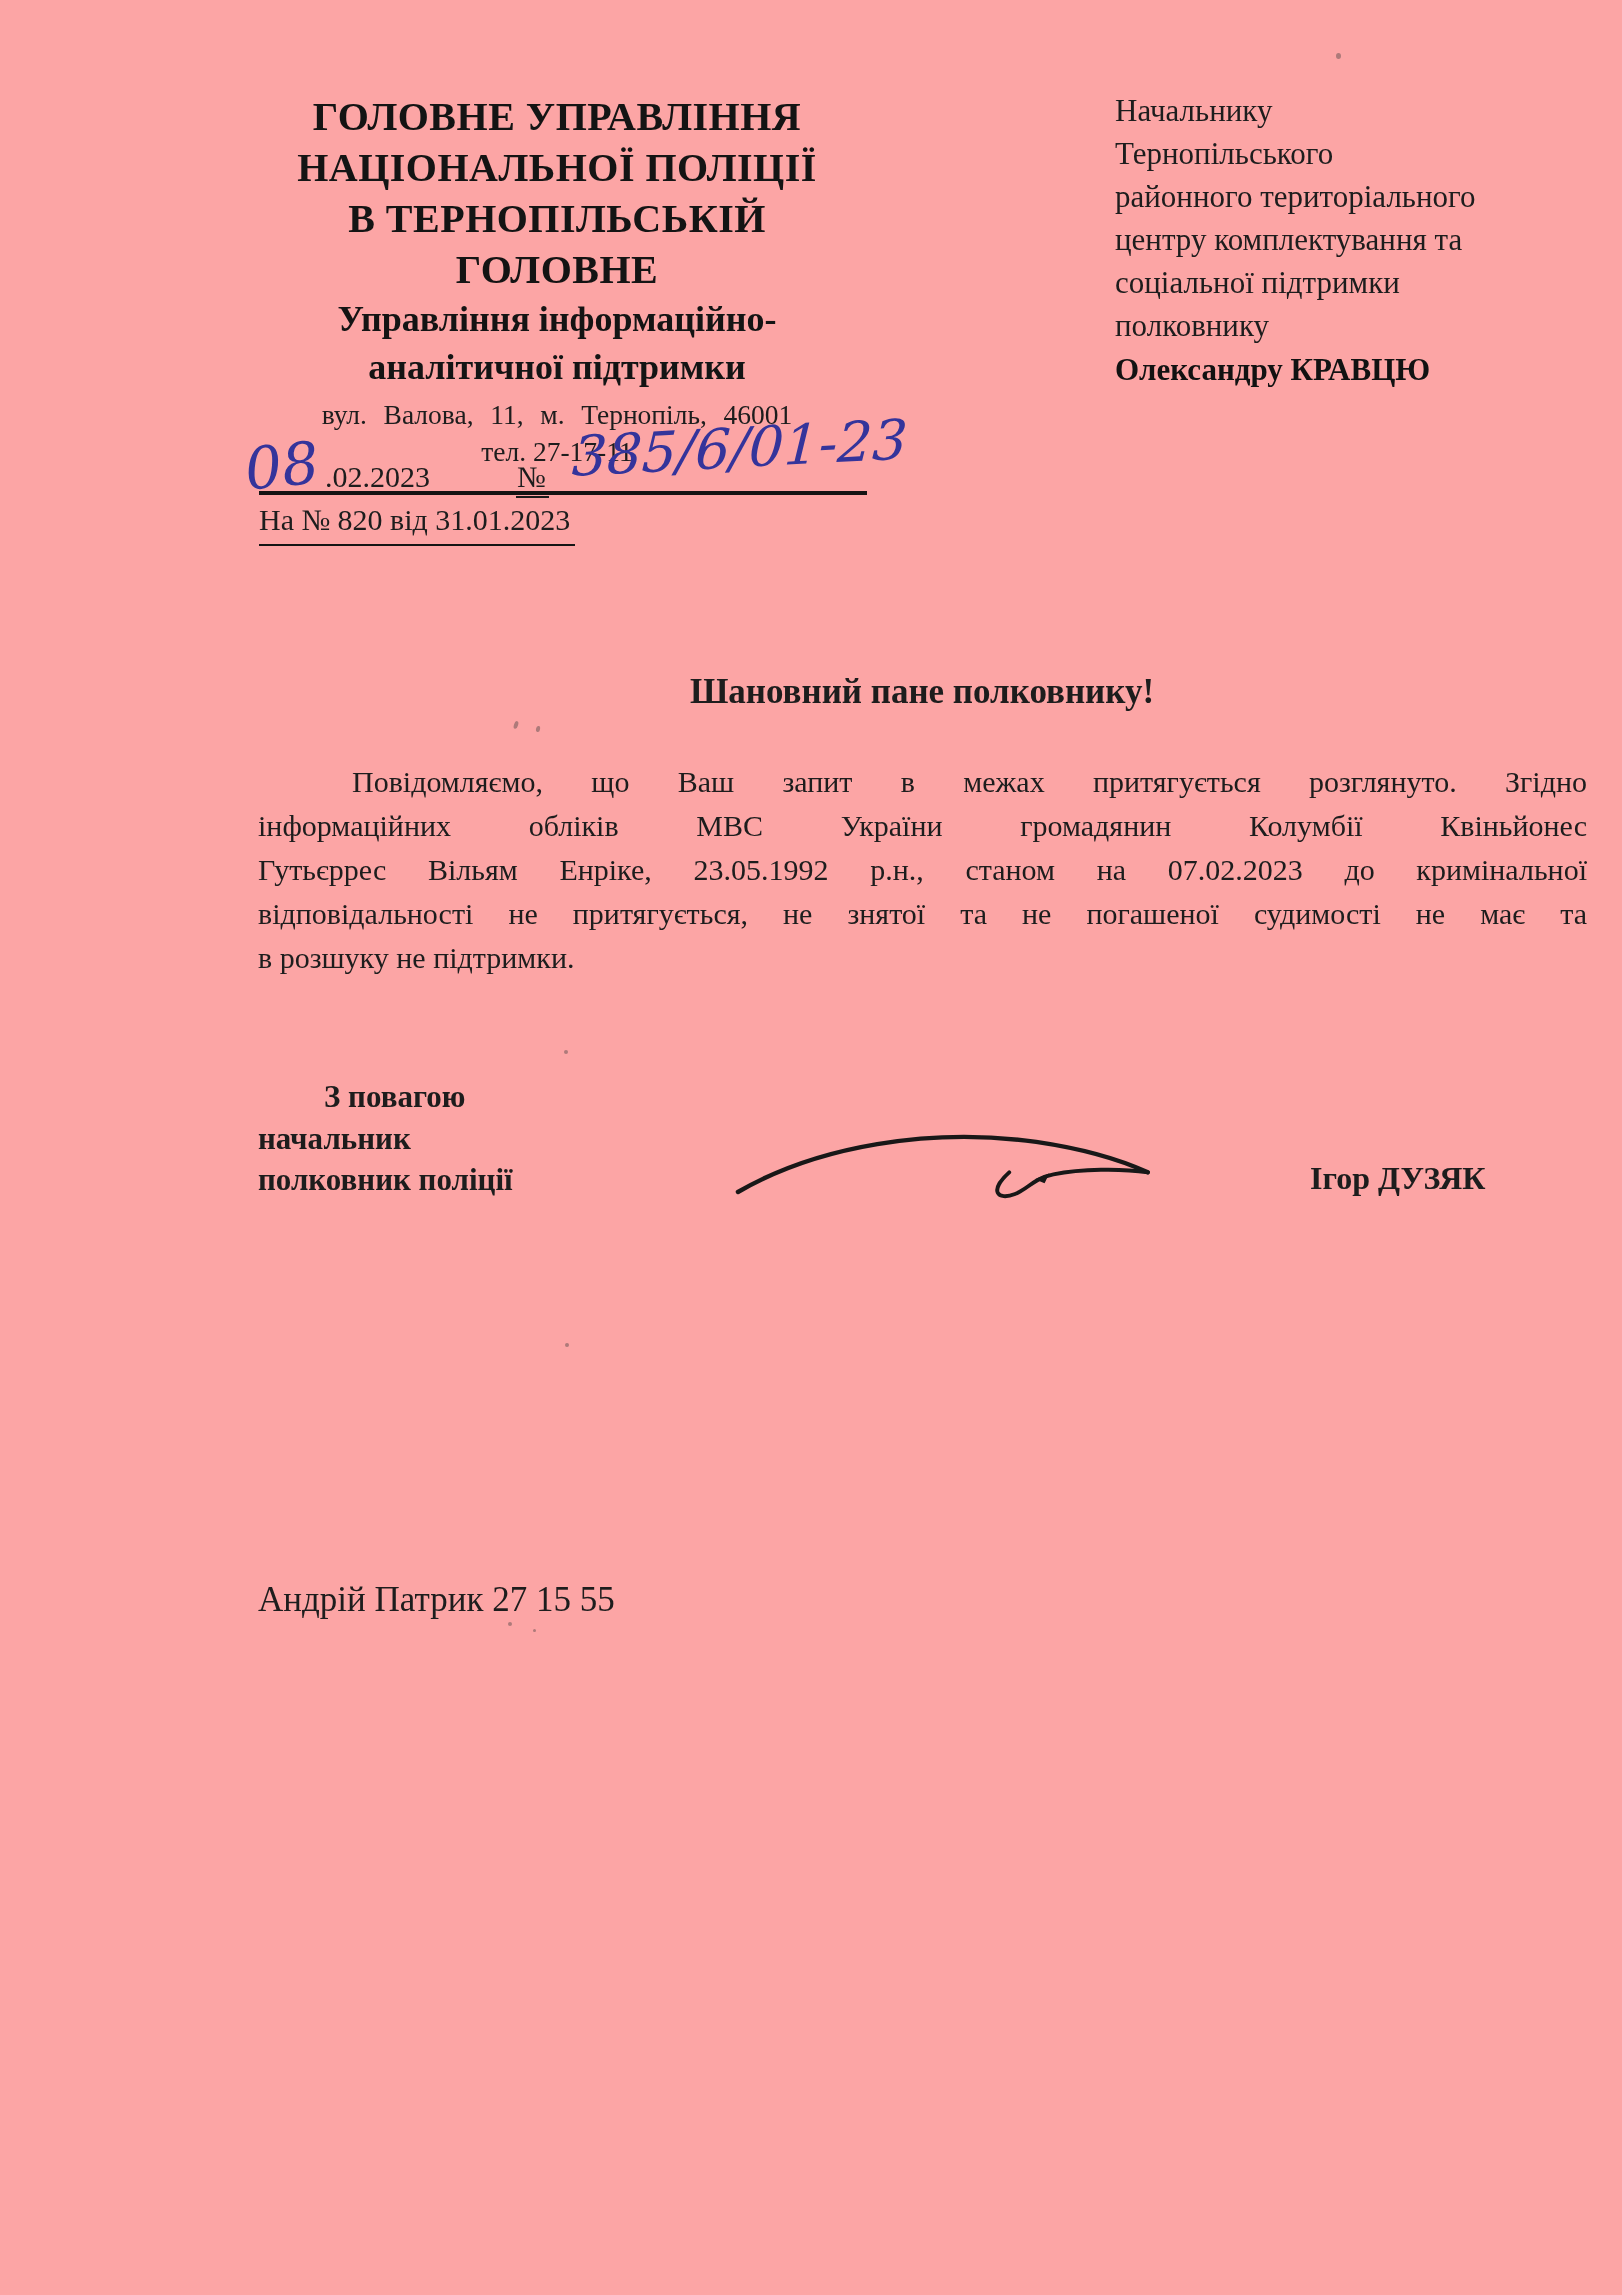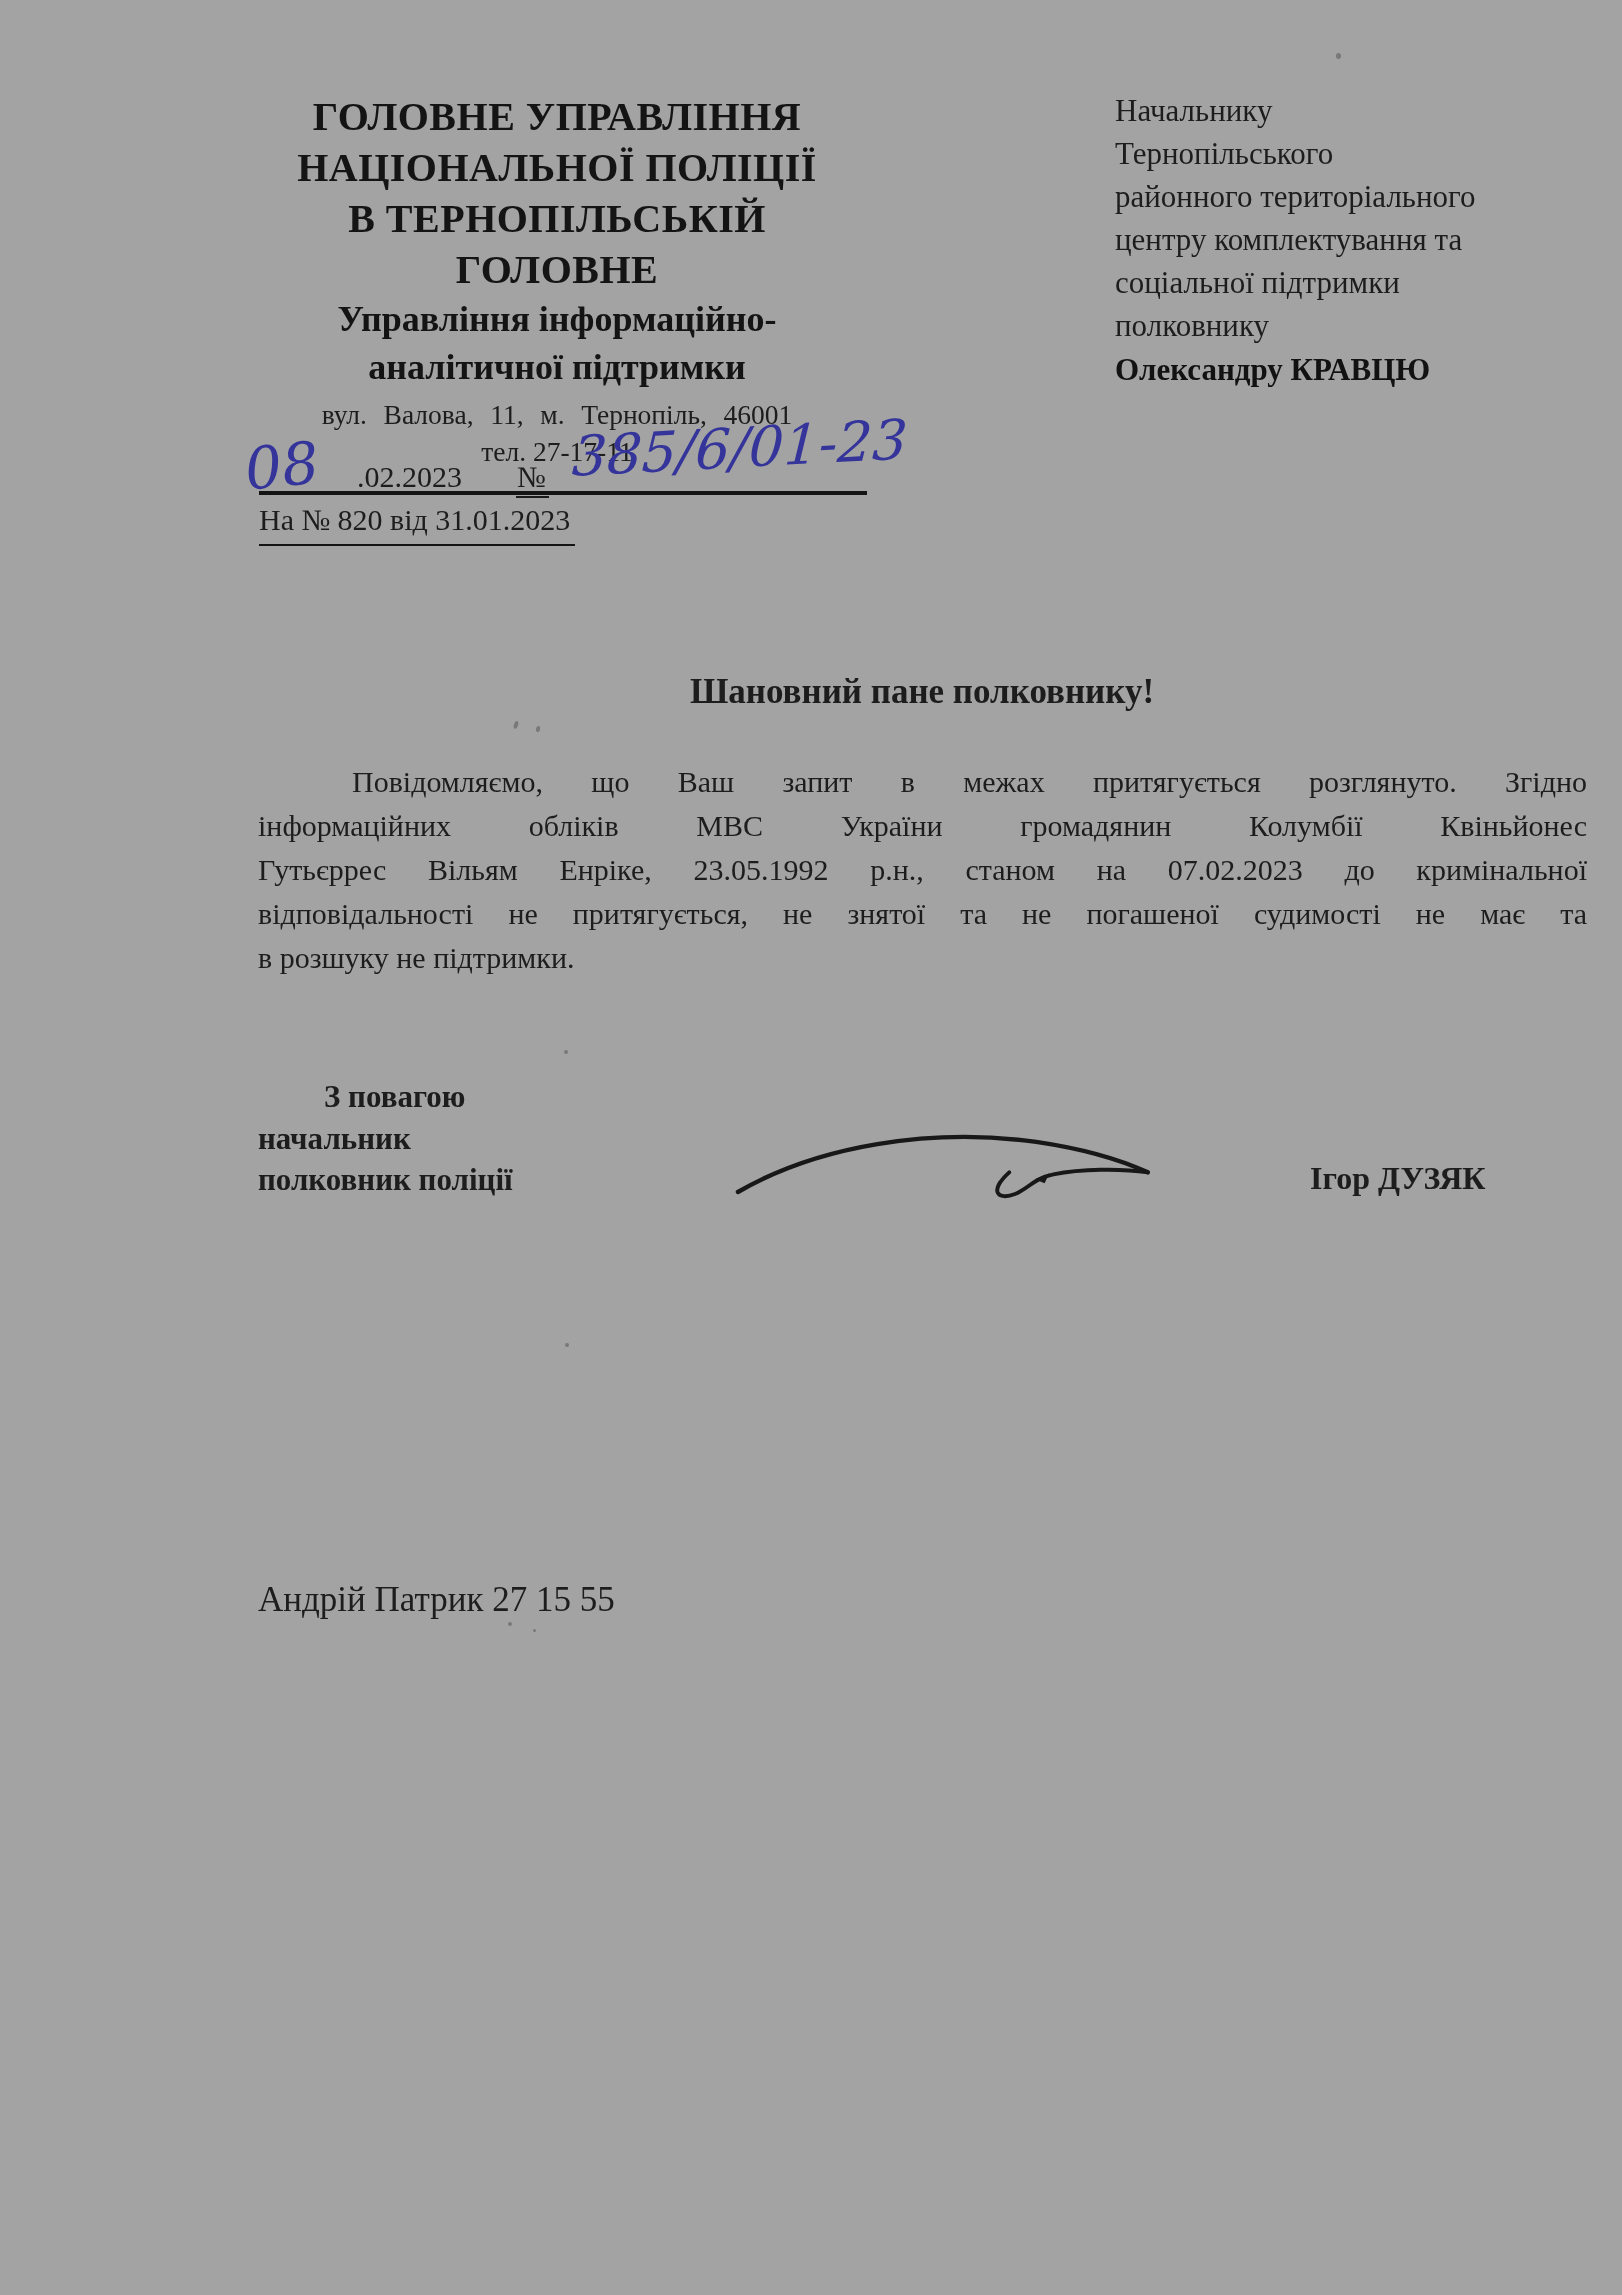--- a/index.html
+++ b/index.html
@@ -1,40 +1,40 @@
 <!DOCTYPE html>
 <html style="font-size:7.9px"><head>
 <meta charset="utf-8">
 <style>
   html,body{margin:0;padding:0;background:#e8e8e8;}
   .page{
     position:relative;
     width:1623px;
     height:2295px;
-    background:#a3a3a3;
+    background:#fca5a5;
     font-family:"Liberation Serif", serif;
     color:#1d1d1d;
     overflow:hidden;
   }
   
   .letterhead{
     position:absolute; left:265px; top:91px; width:584px;
     text-align:center;
   }
   .org-line{font-weight:bold; font-size:40px; line-height:51px; letter-spacing:0.5px; color:#141414;}
   .dept-line{font-weight:bold; font-size:36px; line-height:48px; color:#141414;}
   .addr-line{font-size:27.5px; line-height:40px; word-spacing:9.8px; margin-top:3.9px;}
   .phone-line{font-size:27.5px; line-height:34px;}
   
   .hand{color:#34349b; font-family:"DejaVu Serif", serif; font-style:italic;}
   .hand-day{
     position:absolute; left:245px; top:432px;
     font-size:58px; transform:rotate(-6deg);
   }
-  .date-printed{position:absolute; left:325px; top:460px; font-size:30px;margin-left:32px;}
+  .date-printed{position:absolute; left:325px; top:460px; font-size:30px;}
   .numero-sign{
     position:absolute; left:516px; top:460px; font-size:30px;
     border-bottom:2.5px solid #1a1a1a; padding:0 2.9px 2px 1px;
   }
   .hand-number{
     position:absolute; left:572px; top:416px;
     font-size:55px; transform:rotate(-3deg) skewX(-6deg);
     white-space:nowrap;
   }
   .form-underline{

